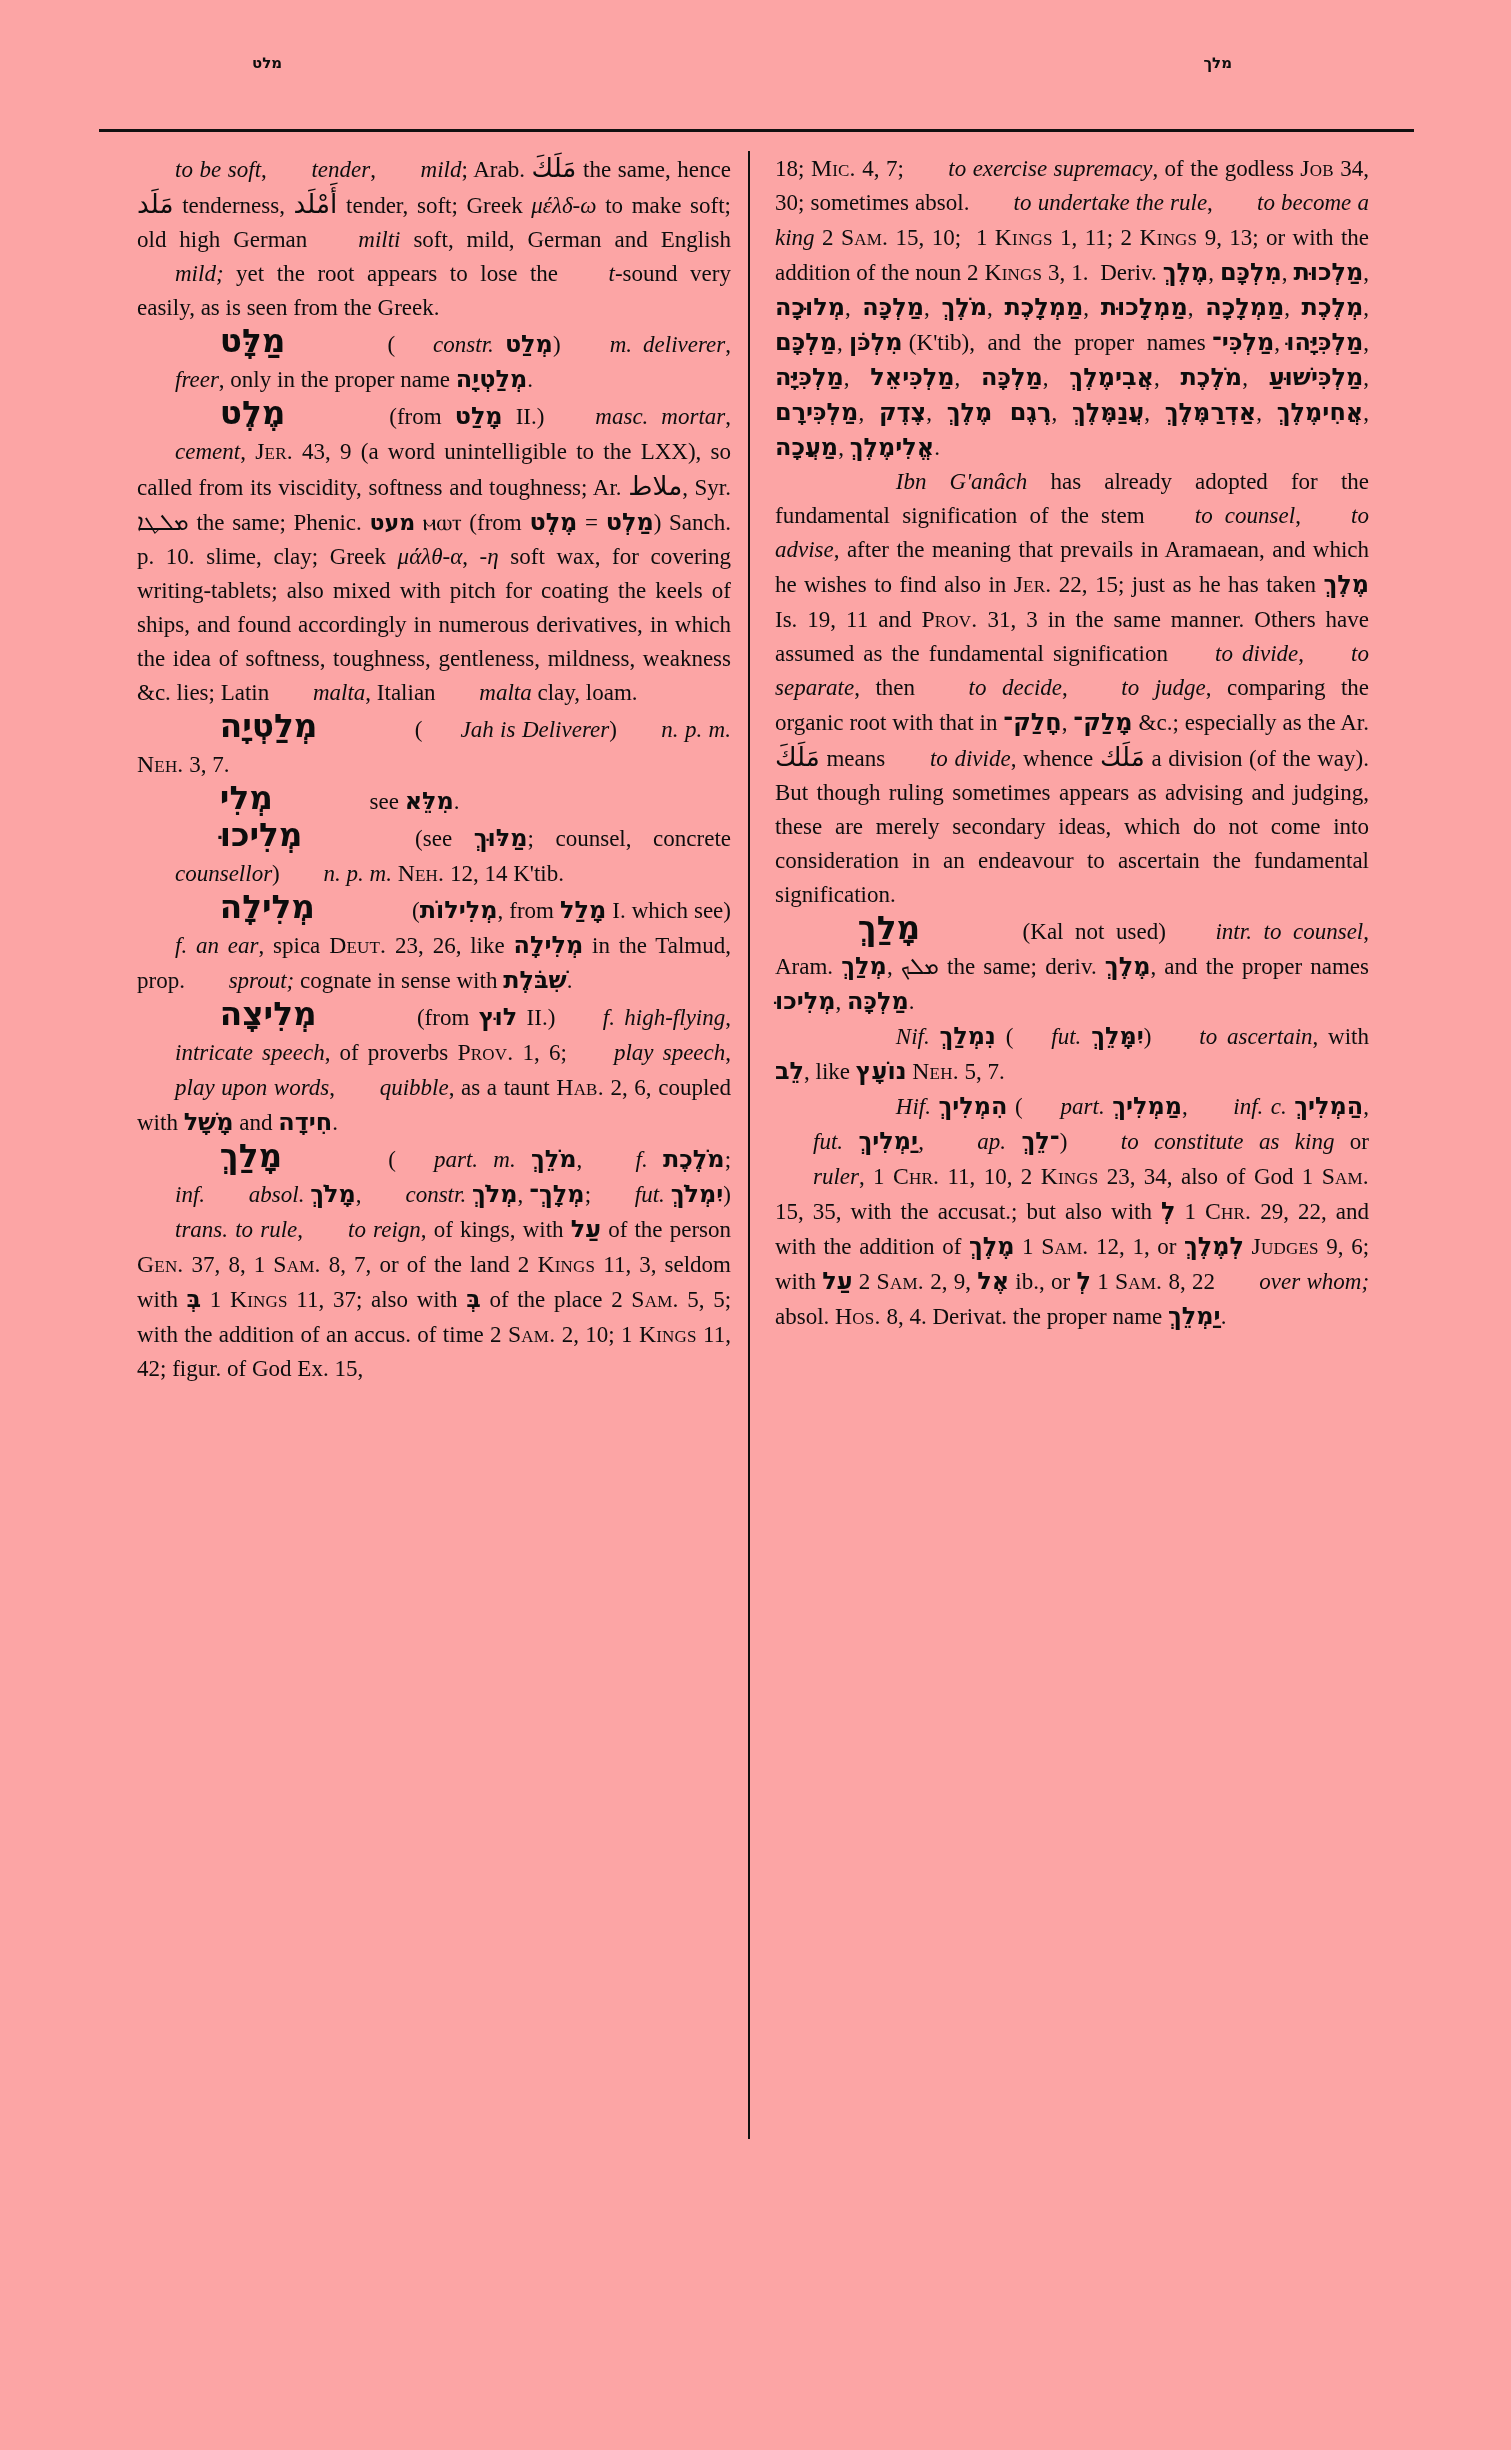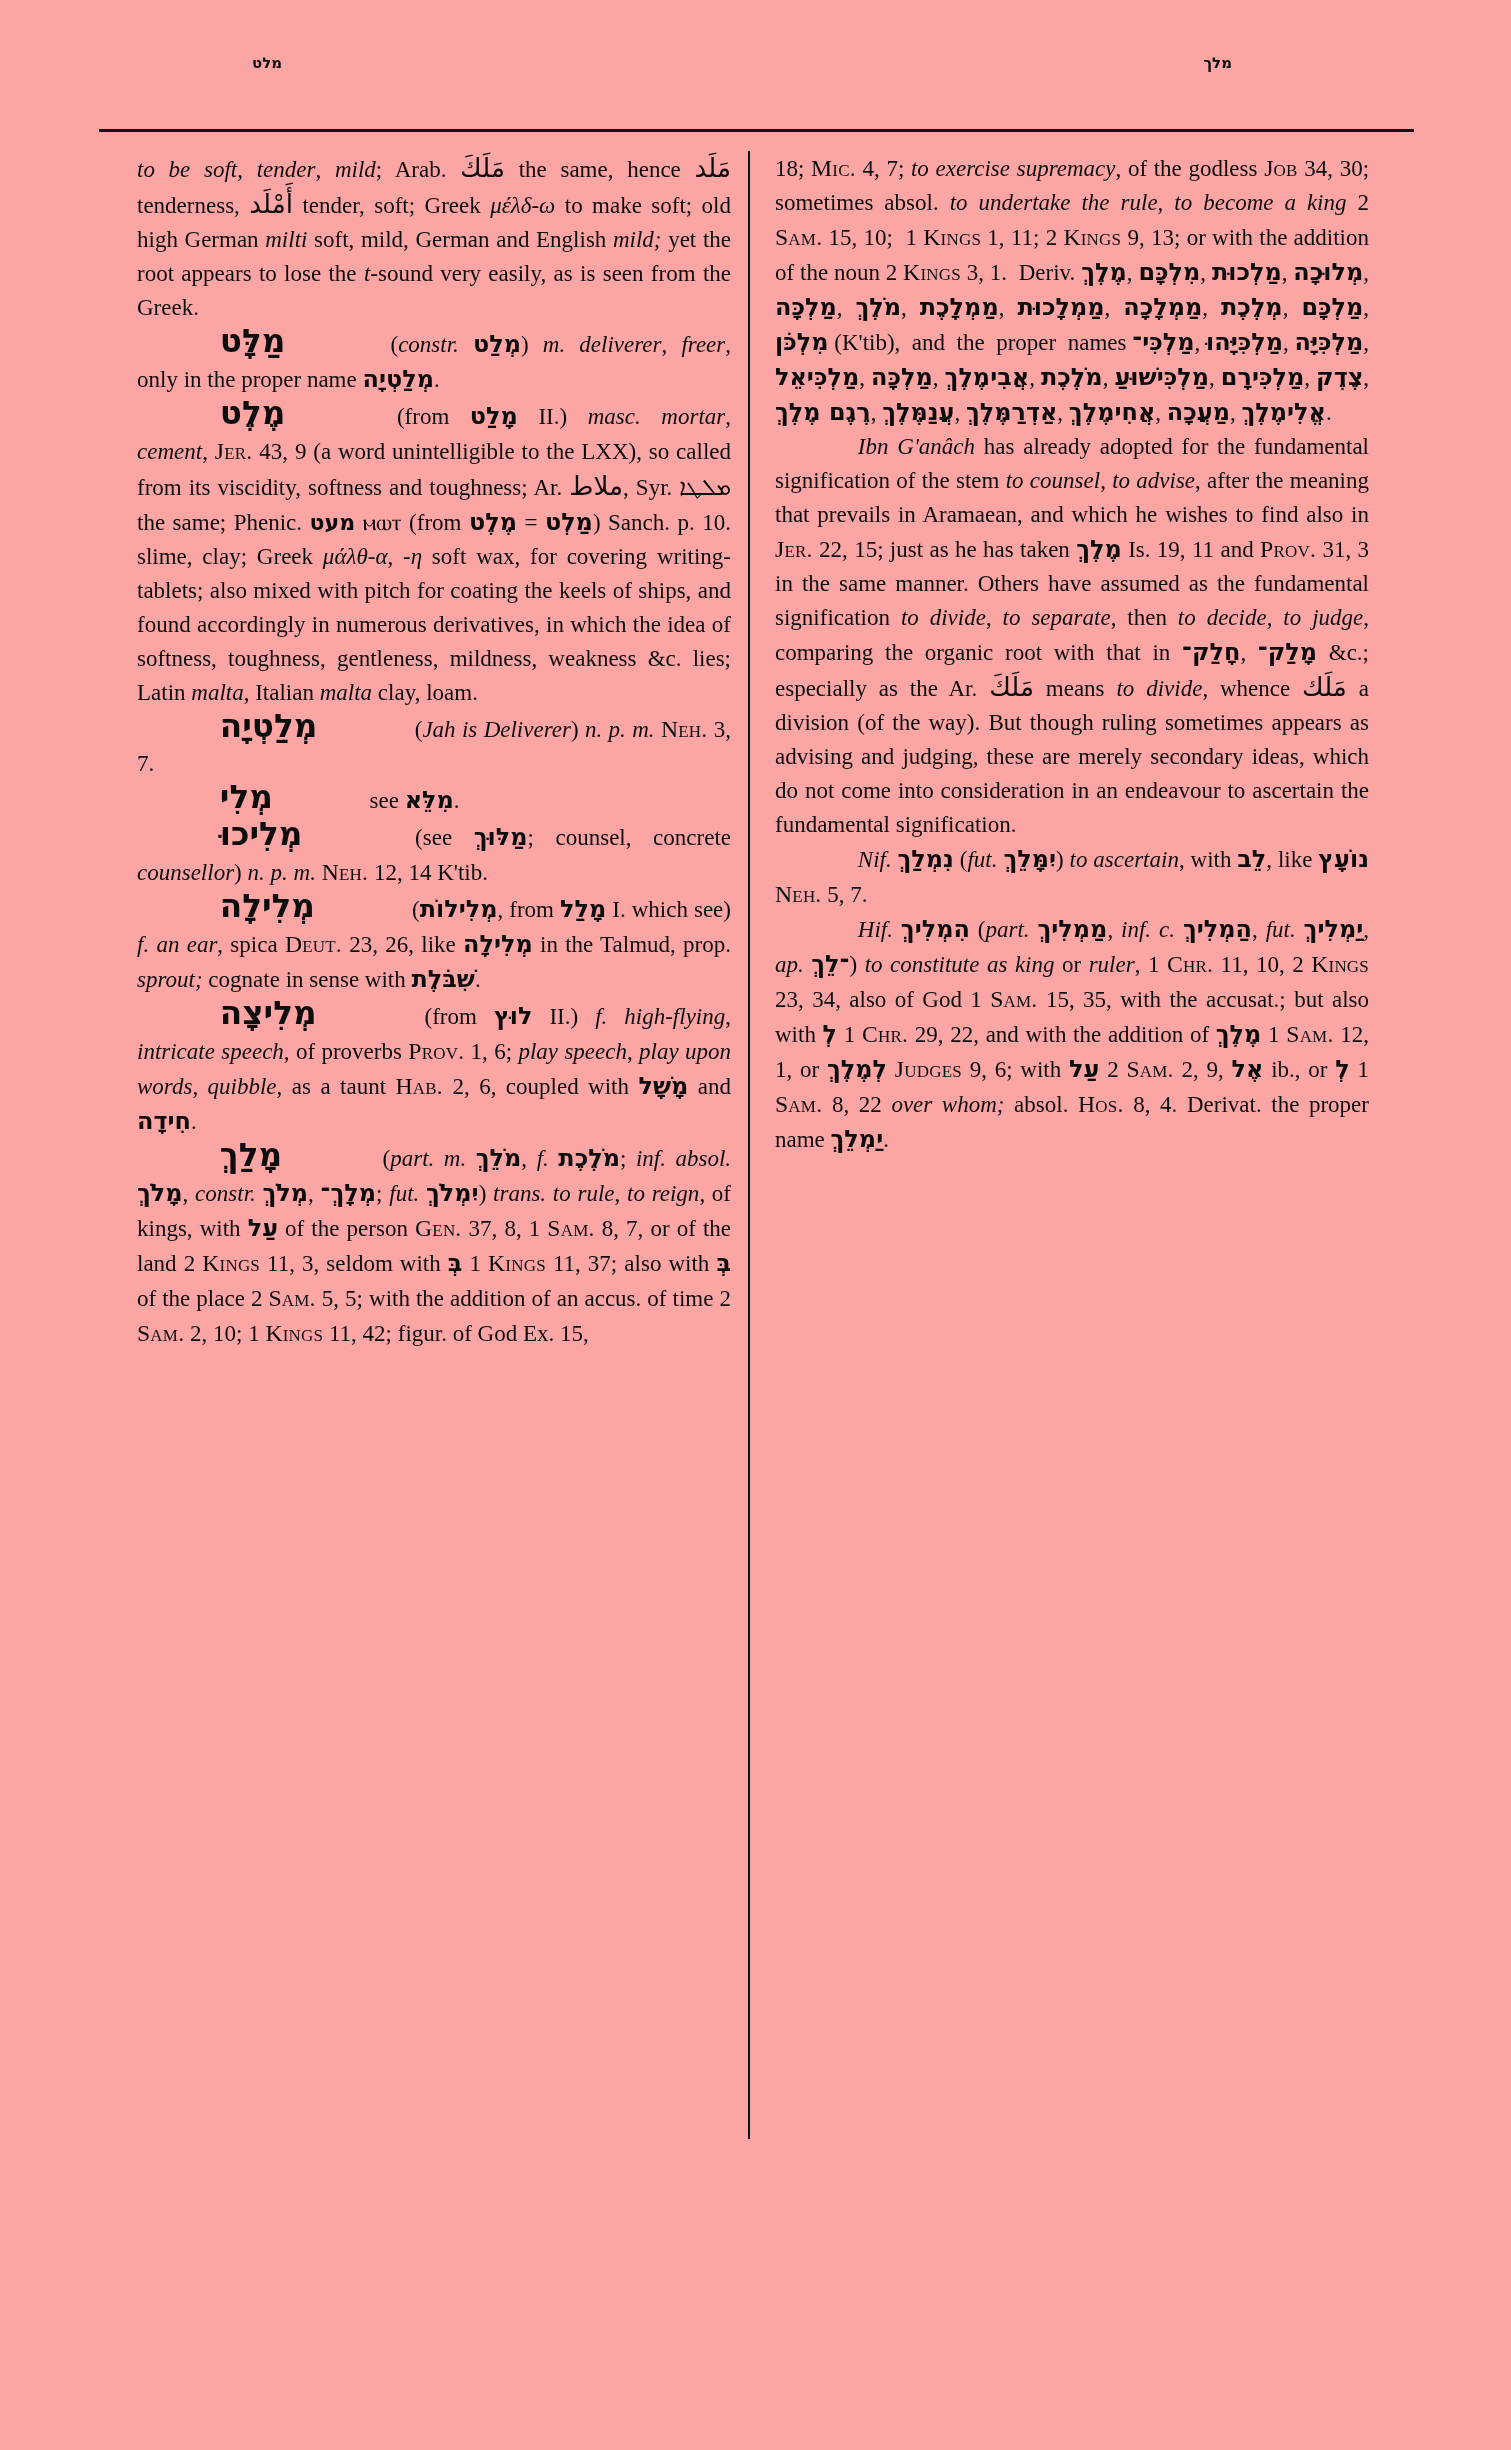--- a/index.html
+++ b/index.html
@@ -71,21 +71,21 @@
     left: 748px;
     top: 151px;
     width: 1.8px;
     height: 1988px;
     background: #111;
   }
 
   p { margin: 0; text-indent: 0; }
   p.ind-wide { text-indent: 3.6em; }
 
-  i, .it { font-style: italic; }
+  i, .it { font-style: italic; margin-left: 38px; }
   .sc {
     font-variant: small-caps;
     font-size: 1.03em;
     letter-spacing: 0.2px;
   }
   .heb {
     font-family: "DejaVu Sans", sans-serif;
     font-size: 1.04em;
     font-weight: 700;
     direction: rtl;
@@ -250,20 +250,26 @@
       root with that in <span class="heb">חָלַק־</span>, <span class="heb">מָלַק־</span> &amp;c.; especially
       as the Ar. <span class="ar">مَلَكَ</span> means <i>to divide</i>,
       whence <span class="ar">مَلَك</span> a division (of the way).
       But though ruling sometimes appears
       as advising and judging, these are
       merely secondary ideas, which do not
       come into consideration in an endeavour
       to ascertain the fundamental signification.
     </p>
 
+    <p class="ind-wide">
+      <span class="heb-lemma entry-head">מָלַךְ</span>
+      (Kal not used) <i>intr. to counsel</i>,
+      Aram. <span class="heb">מְלַךְ</span>, <span class="syr">ܡܠܟ</span> the same; deriv. <span class="heb">מֶלֶךְ</span>,
+      and the proper names <span class="heb">מְלִיכוּ</span>, <span class="heb">מַלְכָּה</span>.
+    </p>
 
     <p class="ind-wide">
       <i>Nif.</i> <span class="heb">נִמְלַךְ</span> (<i>fut.</i> <span class="heb">יִמָּלֵךְ</span>) <i>to ascertain</i>, with
       <span class="heb">לֵב</span>, like <span class="heb">נוֹעָץ</span> <span class="sc">Neh.</span> 5, 7.
     </p>
 
 
     <p class="ind-wide">
       <i>Hif.</i> <span class="heb">הִמְלִיךְ</span> (<i>part.</i> <span class="heb">מַמְלִיךְ</span>, <i>inf. c.</i> <span class="heb">הַמְלִיךְ</span>,
       <i>fut.</i> <span class="heb">יַמְלִיךְ</span>, <i>ap.</i> <span class="heb">־לֵךְ</span>) <i>to constitute as king</i>

